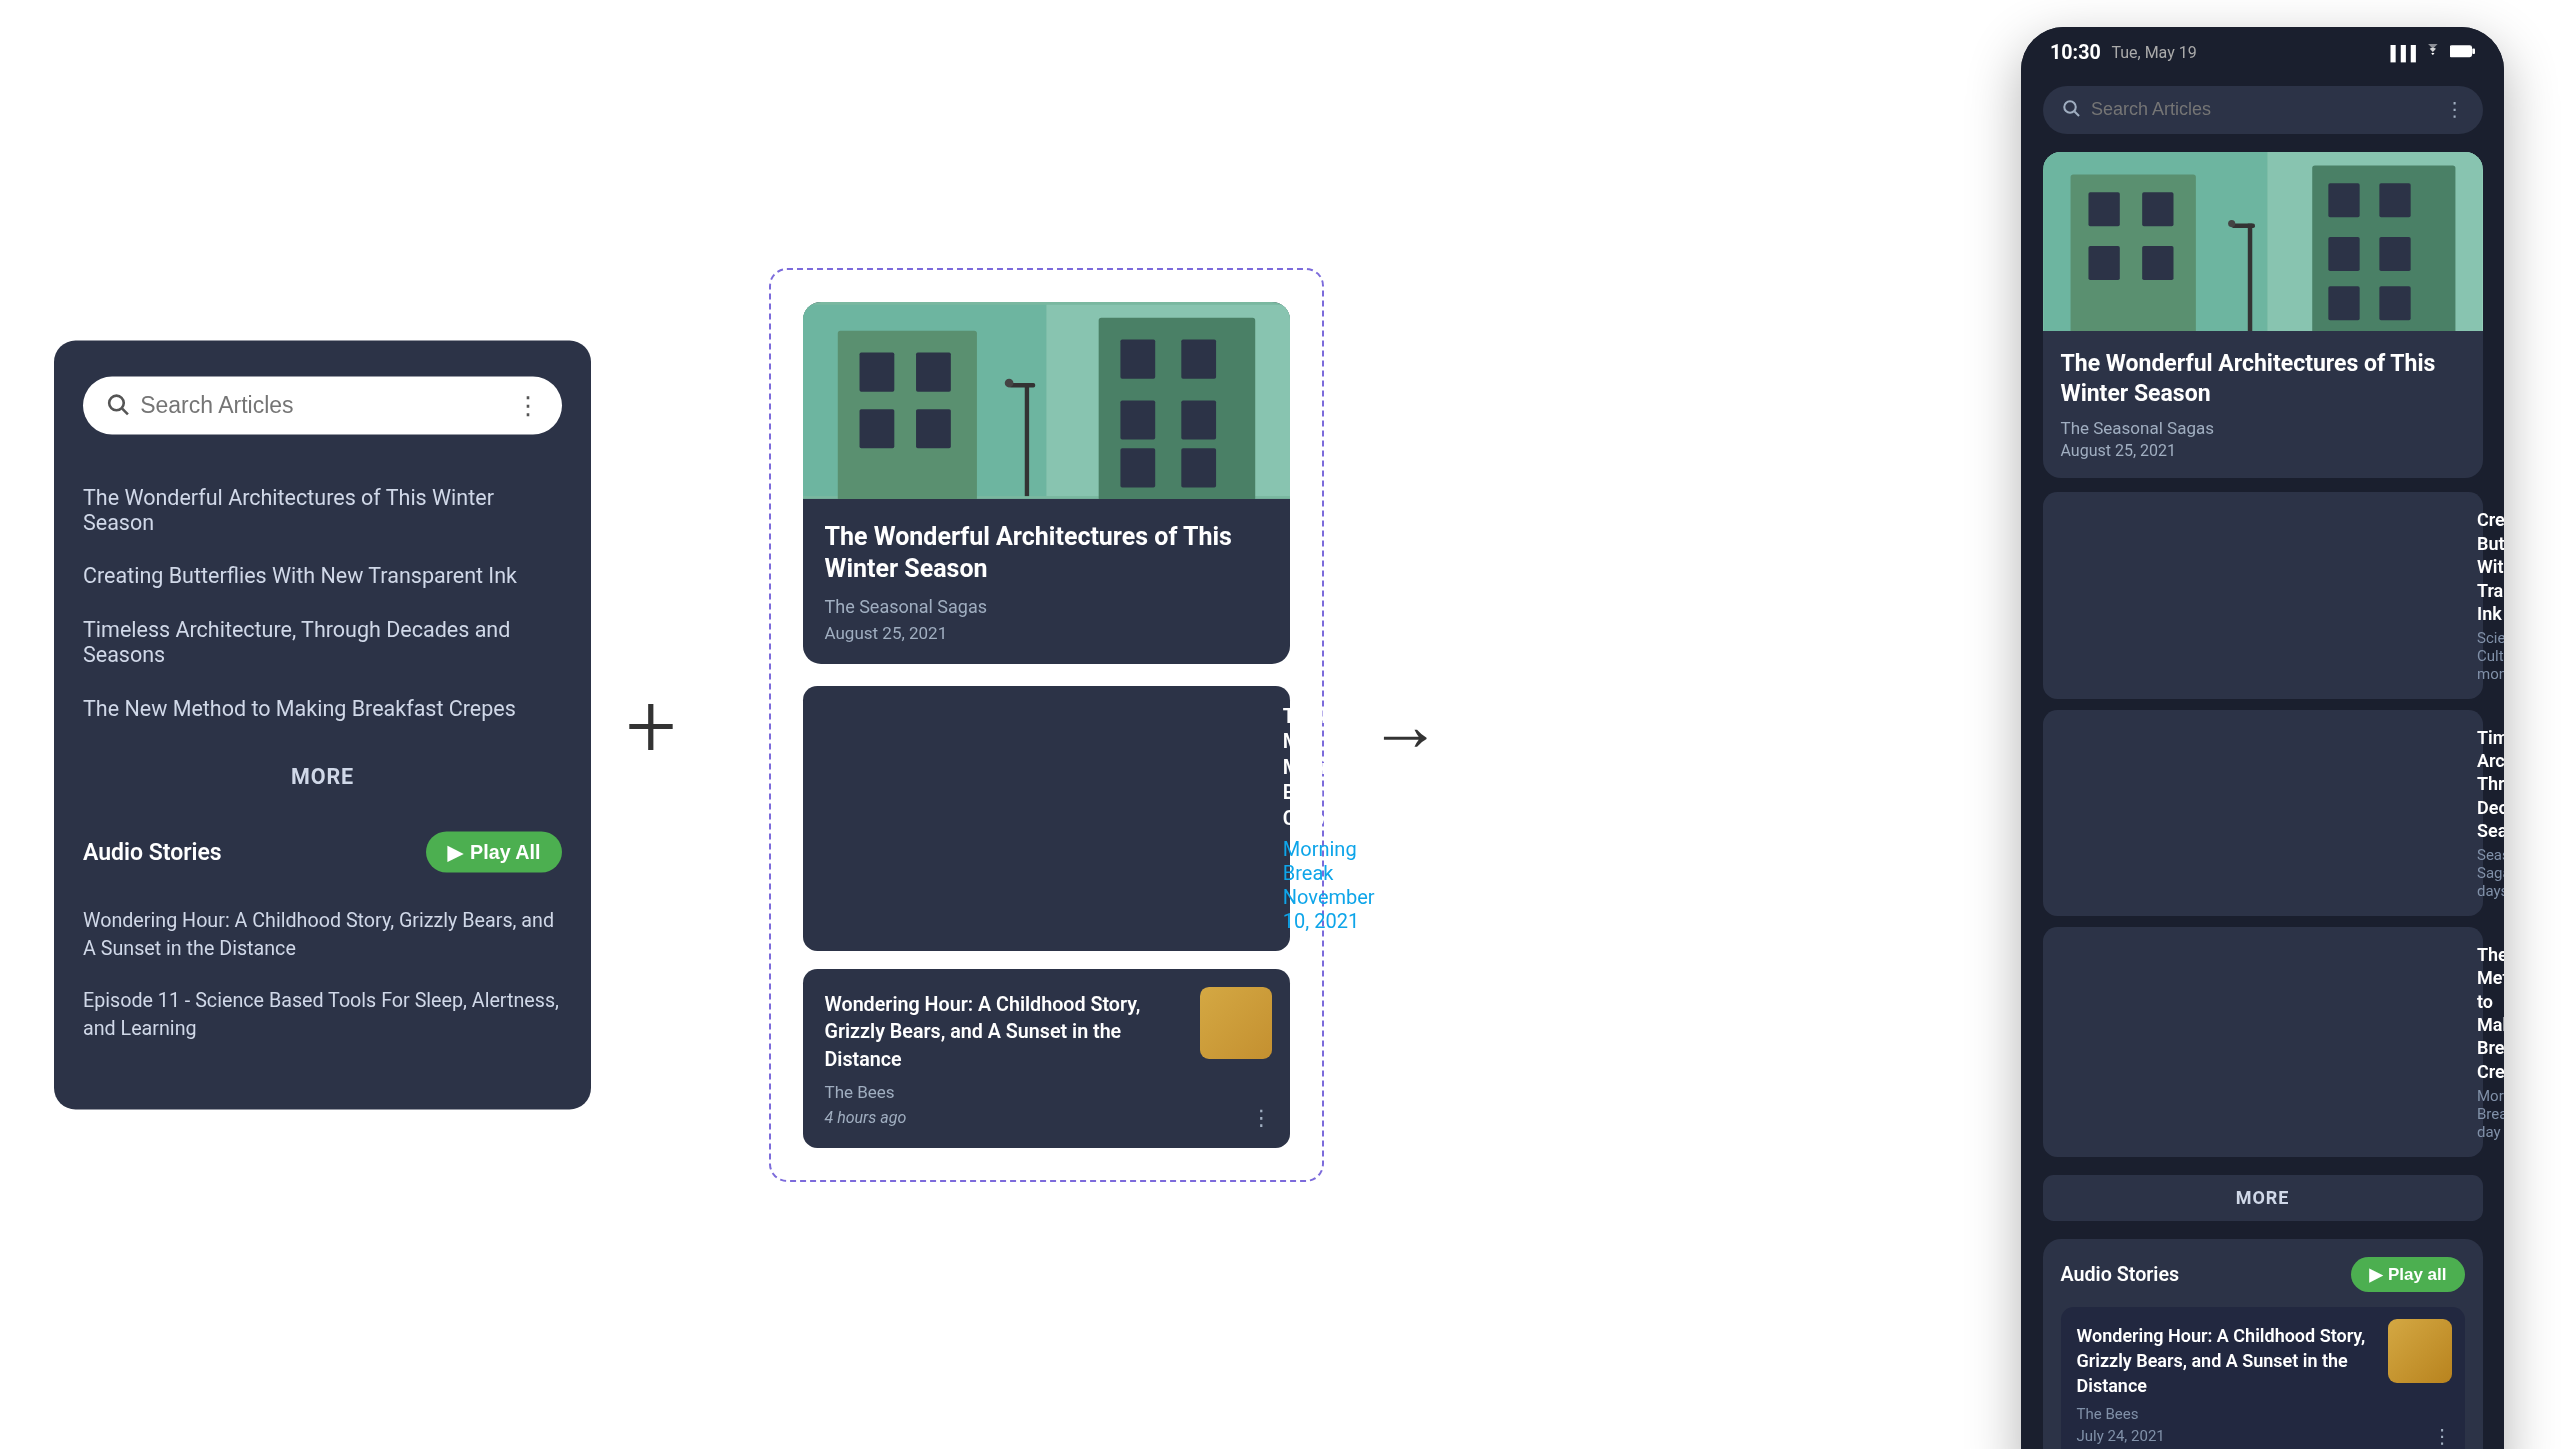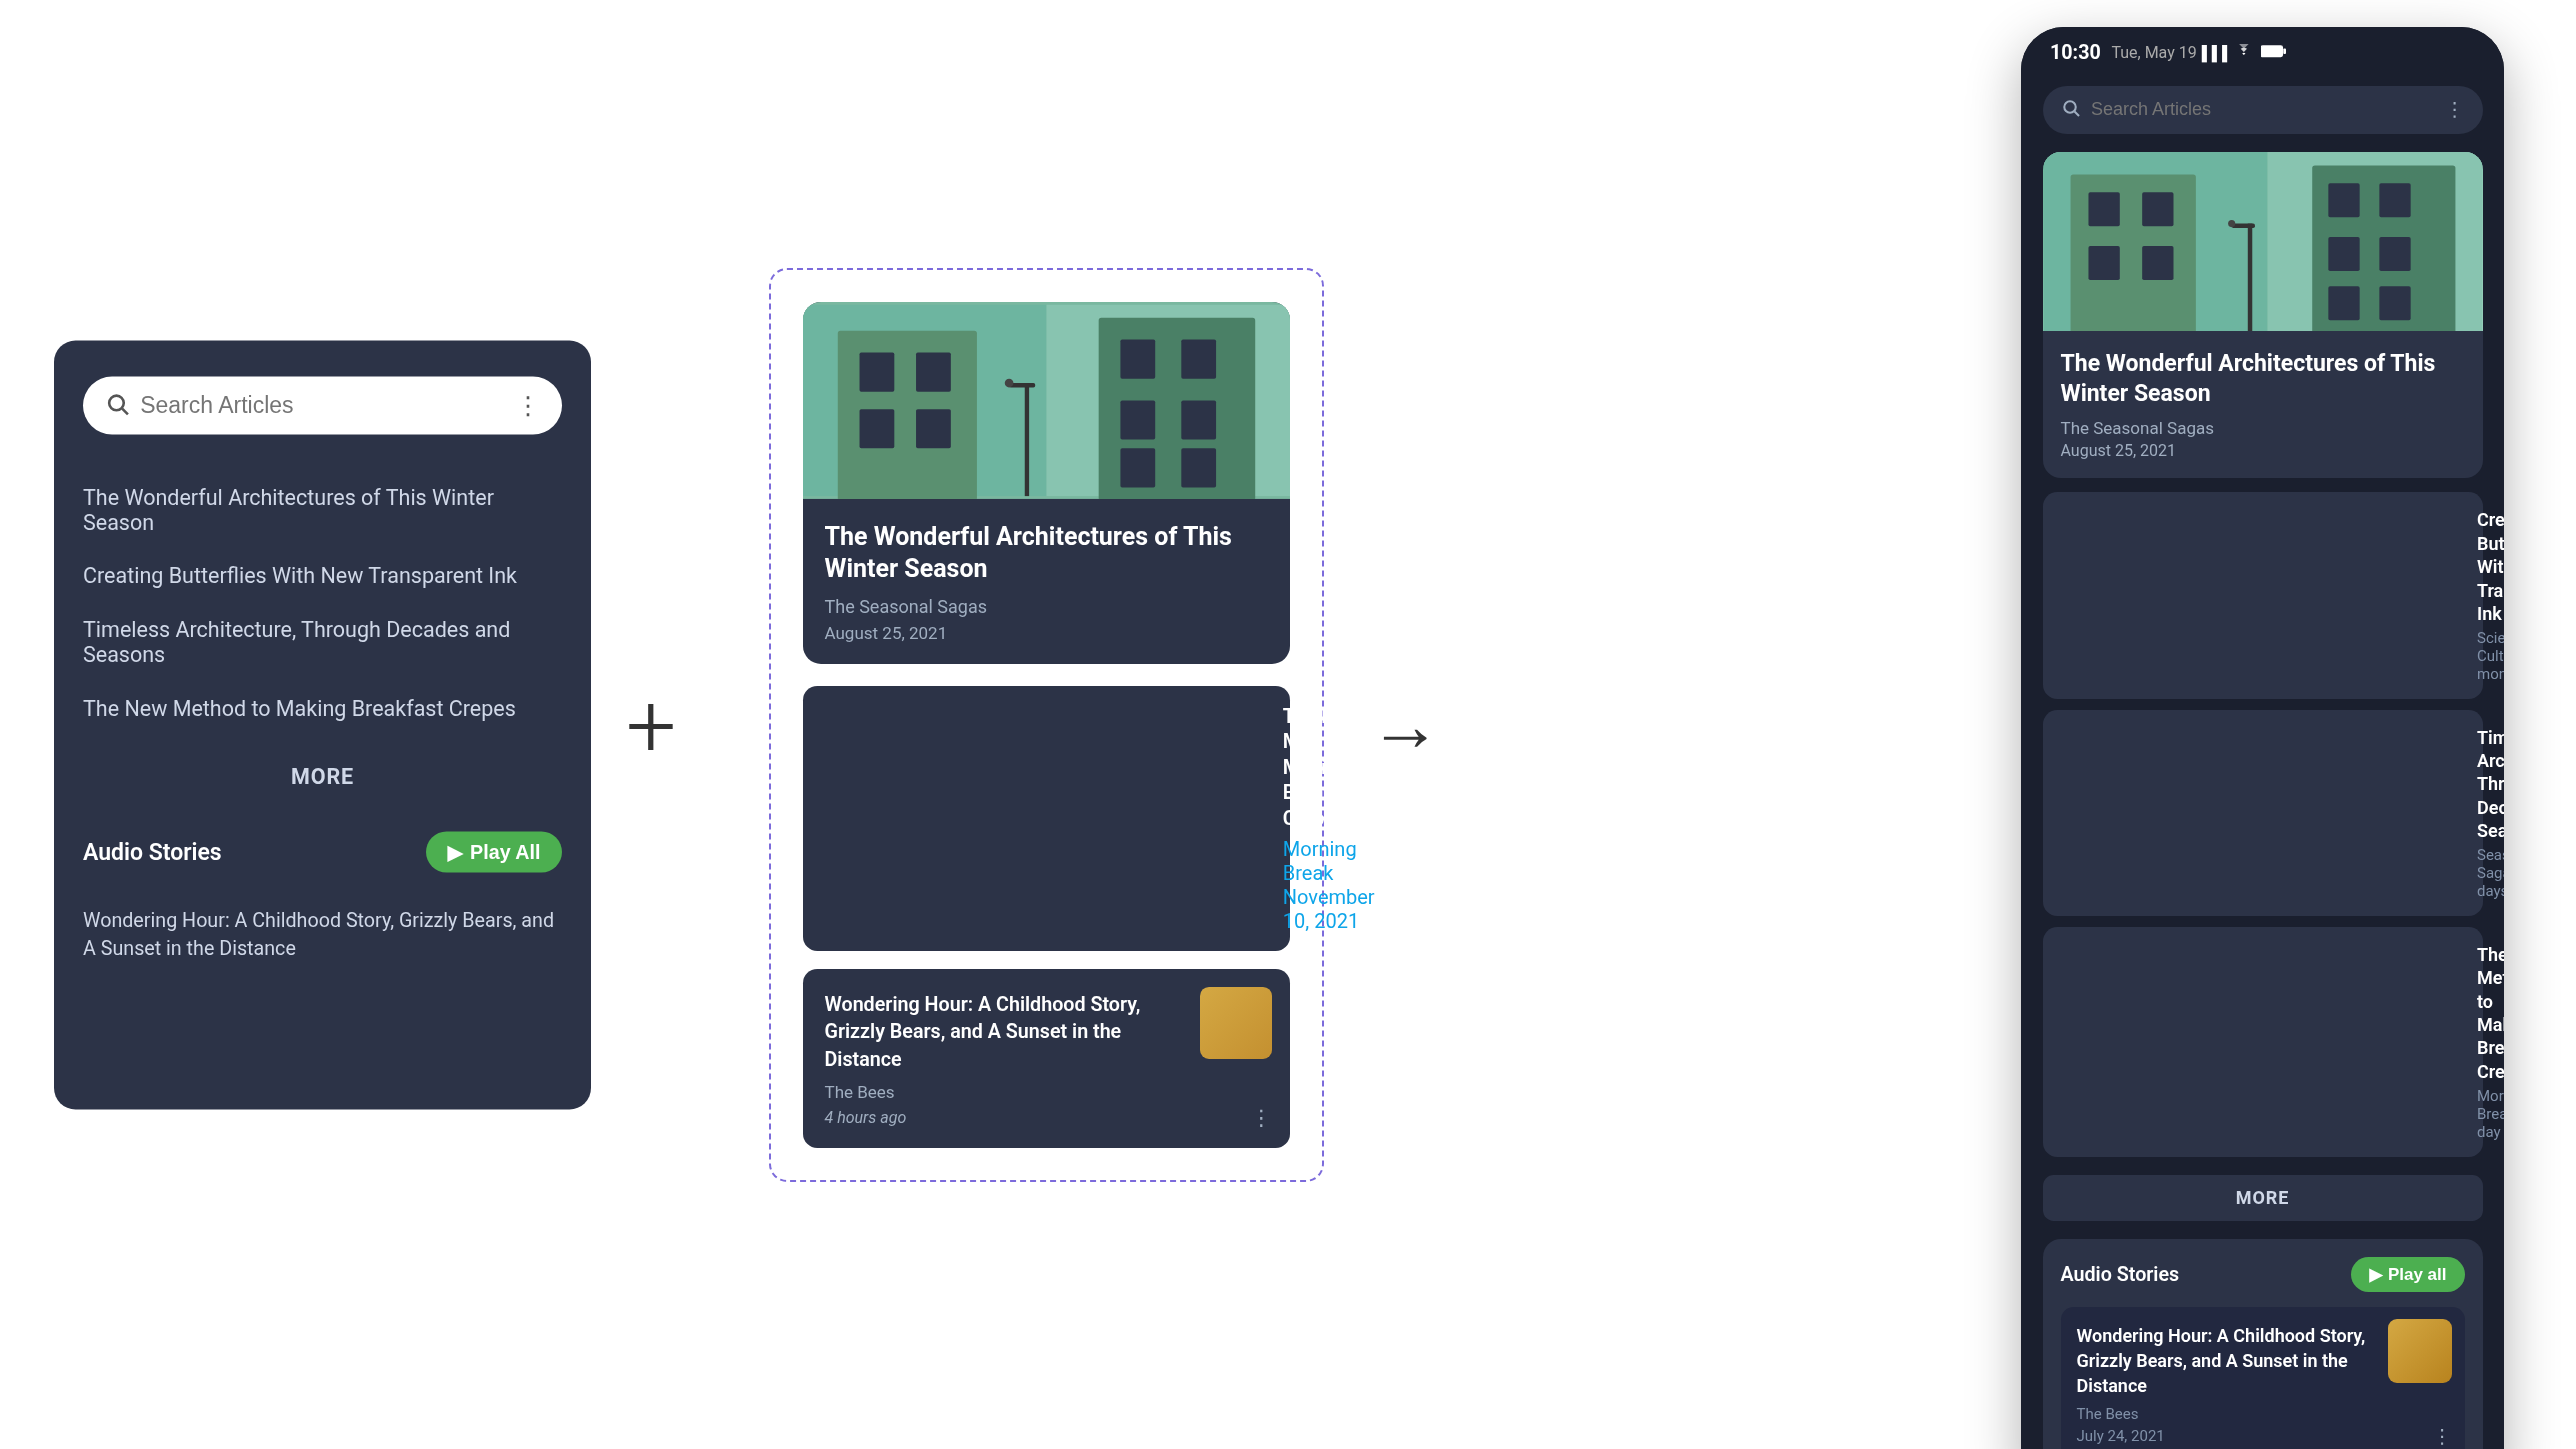--- a/index.html
+++ b/index.html
@@ -294,20 +294,21 @@
       background: #1a1f2e;
       border-radius: 43px;
       overflow: hidden;
       box-shadow: 0 18px 54px rgba(0,0,0,0.3);
       min-height: 1395px;
     }
 
     .phone-status-bar {
       display: flex;
       align-items: center;
+      justify-content: space-between;
       padding: 14.3px 29px 7.2px;
       background: #1a1f2e;
     }
 
     .status-time {
       font-size: 19.7px;
       font-weight: 700;
       color: #ffffff;
     }
 
@@ -556,20 +557,21 @@
     <div class="audio-section-header">
       <span class="audio-title">Audio Stories</span>
       <button class="play-all-btn">
         <span>▶</span>
         <span>Play All</span>
       </button>
     </div>
 
     <ul class="audio-list">
       <li>Wondering Hour: A Childhood Story, Grizzly Bears, and A Sunset in the Distance</li>
+      <li>Episode 11 - Science Based Tools For Sleep, Alertness, and Learning</li>
     </ul>
   </div>
 
   <div class="plus-sign">+</div>
 
   <div class="middle-panel">
     <div class="dashed-box">
 
       <div class="featured-card">
         <div class="featured-card-img">

